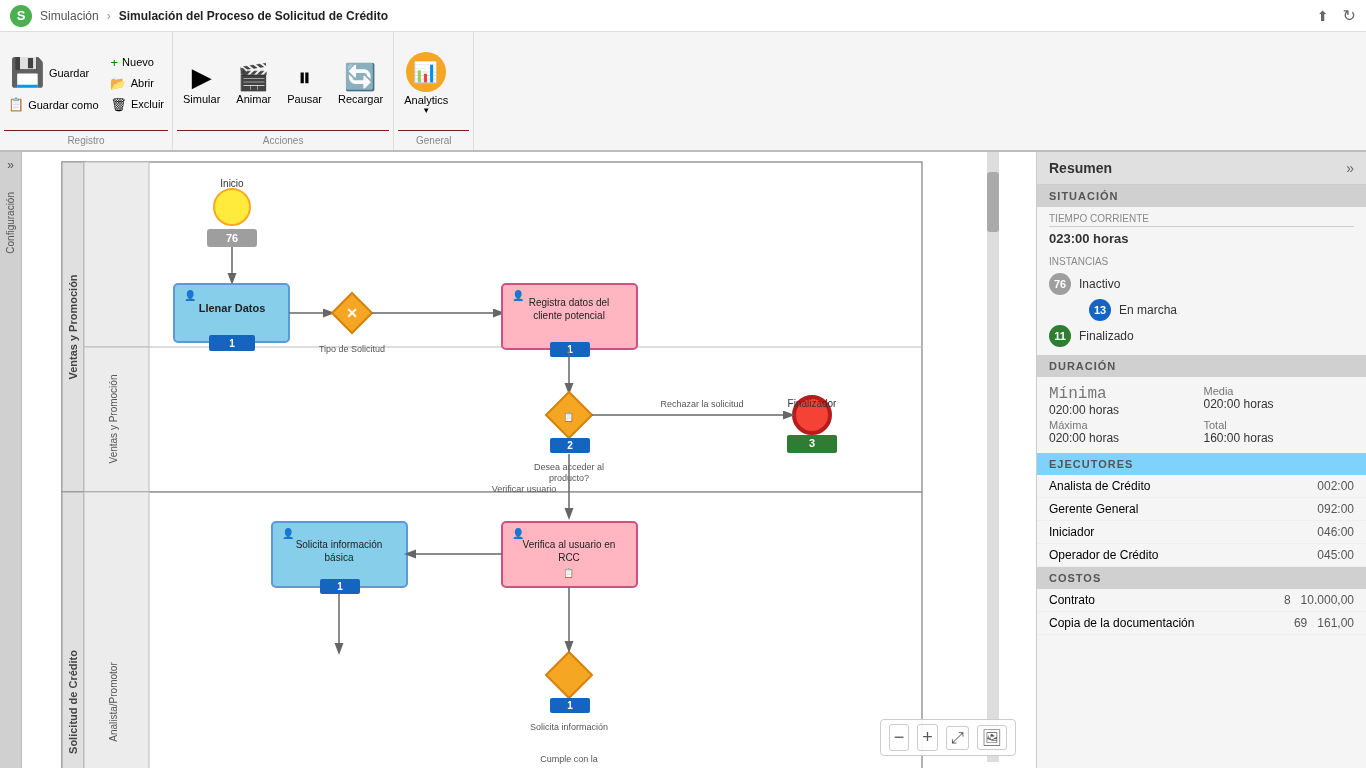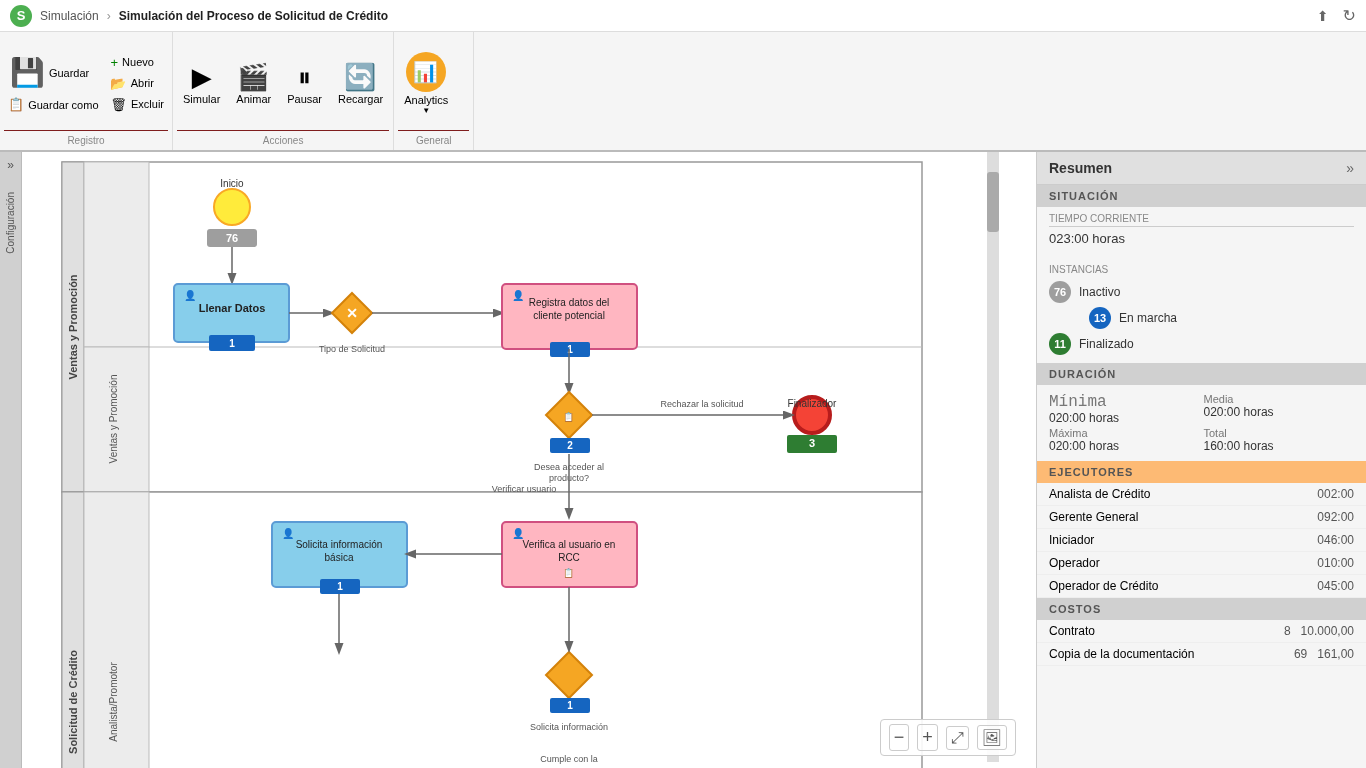--- a/index.html
+++ b/index.html
@@ -229,21 +229,21 @@
       <span style="font-size:14px;font-weight:bold;color:#333;">Resumen</span>
       <span style="font-size:14px;color:#666;cursor:pointer;">»</span>
     </div>
 
     <div>
       <div class="section-header" style="background:#d0d0d0;padding:5px 12px;font-size:11px;font-weight:bold;color:#555;letter-spacing:1px;">SITUACIÓN</div>
 
       <div style="padding:6px 12px;">
         <div style="font-size:10px;color:#888;margin-bottom:2px;">TIEMPO CORRIENTE</div>
         <div style="height:1px;background:#ccc;margin-bottom:4px;"></div>
-        <div style="font-size:13px;color:#333;font-weight:normal;margin-bottom:8px;">023:00 horas</div>
+        <div style="font-size:13px;color:#333;font-weight:bold;margin-bottom:0;">023:00 horas</div>
       </div>
 
       <div style="padding:4px 12px 8px;">
         <div style="font-size:10px;color:#888;margin-bottom:6px;">INSTANCIAS</div>
 
         <div style="display:flex;align-items:center;gap:8px;margin-bottom:4px;">
           <div style="width:22px;height:22px;border-radius:50%;background:#9e9e9e;display:flex;align-items:center;justify-content:center;color:white;font-size:11px;font-weight:bold;">
             <span>76</span>
           </div>
           <span style="font-size:12px;color:#333;">Inactivo</span>
@@ -281,40 +281,36 @@
           <div style="font-size:12px;color:#333;">020:00 horas</div>
         </div>
         <div>
           <div style="font-size:11px;color:#777;">Total</div>
           <div style="font-size:12px;color:#333;">160:00 horas</div>
         </div>
       </div>
     </div>
 
     <div>
-      <div class="section-header" style="background:#fdba74;padding:5px 12px;font-size:11px;font-weight:bold;color:#555;letter-spacing:1px;">EJECUTORES</div>
+      <div class="section-header" style="background:#7dd3fc;padding:5px 12px;font-size:11px;font-weight:bold;color:#555;letter-spacing:1px;">EJECUTORES</div>
       <div>
 
       <div style="display: flex; justify-content: space-between; padding: 4px 12px; font-size: 12px; border-bottom: 1px solid rgb(238, 238, 238);">
             <span>Analista de Crédito</span>
             <span style="color:#555;">002:00</span>
           </div>
           <div style="display: flex; justify-content: space-between; padding: 4px 12px; font-size: 12px; border-bottom: 1px solid rgb(238, 238, 238);">
             <span>Gerente General</span>
             <span style="color:#555;">092:00</span>
           </div>
           <div style="display: flex; justify-content: space-between; padding: 4px 12px; font-size: 12px; border-bottom: 1px solid rgb(238, 238, 238);">
             <span>Iniciador</span>
             <span style="color:#555;">046:00</span>
           </div>
           <div style="display: flex; justify-content: space-between; padding: 4px 12px; font-size: 12px; border-bottom: 1px solid rgb(238, 238, 238);">
-            <span>Operador</span>
-            <span style="color:#555;">010:00</span>
-          </div>
-          <div style="display: flex; justify-content: space-between; padding: 4px 12px; font-size: 12px; border-bottom: 1px solid rgb(238, 238, 238);">
             <span>Operador de Crédito</span>
             <span style="color:#555;">045:00</span>
           </div>
         </div>
     </div>
 
     <div>
       <div class="section-header" style="background:#d0d0d0;padding:5px 12px;font-size:11px;font-weight:bold;color:#555;letter-spacing:1px;">COSTOS</div>
       <div>
 

